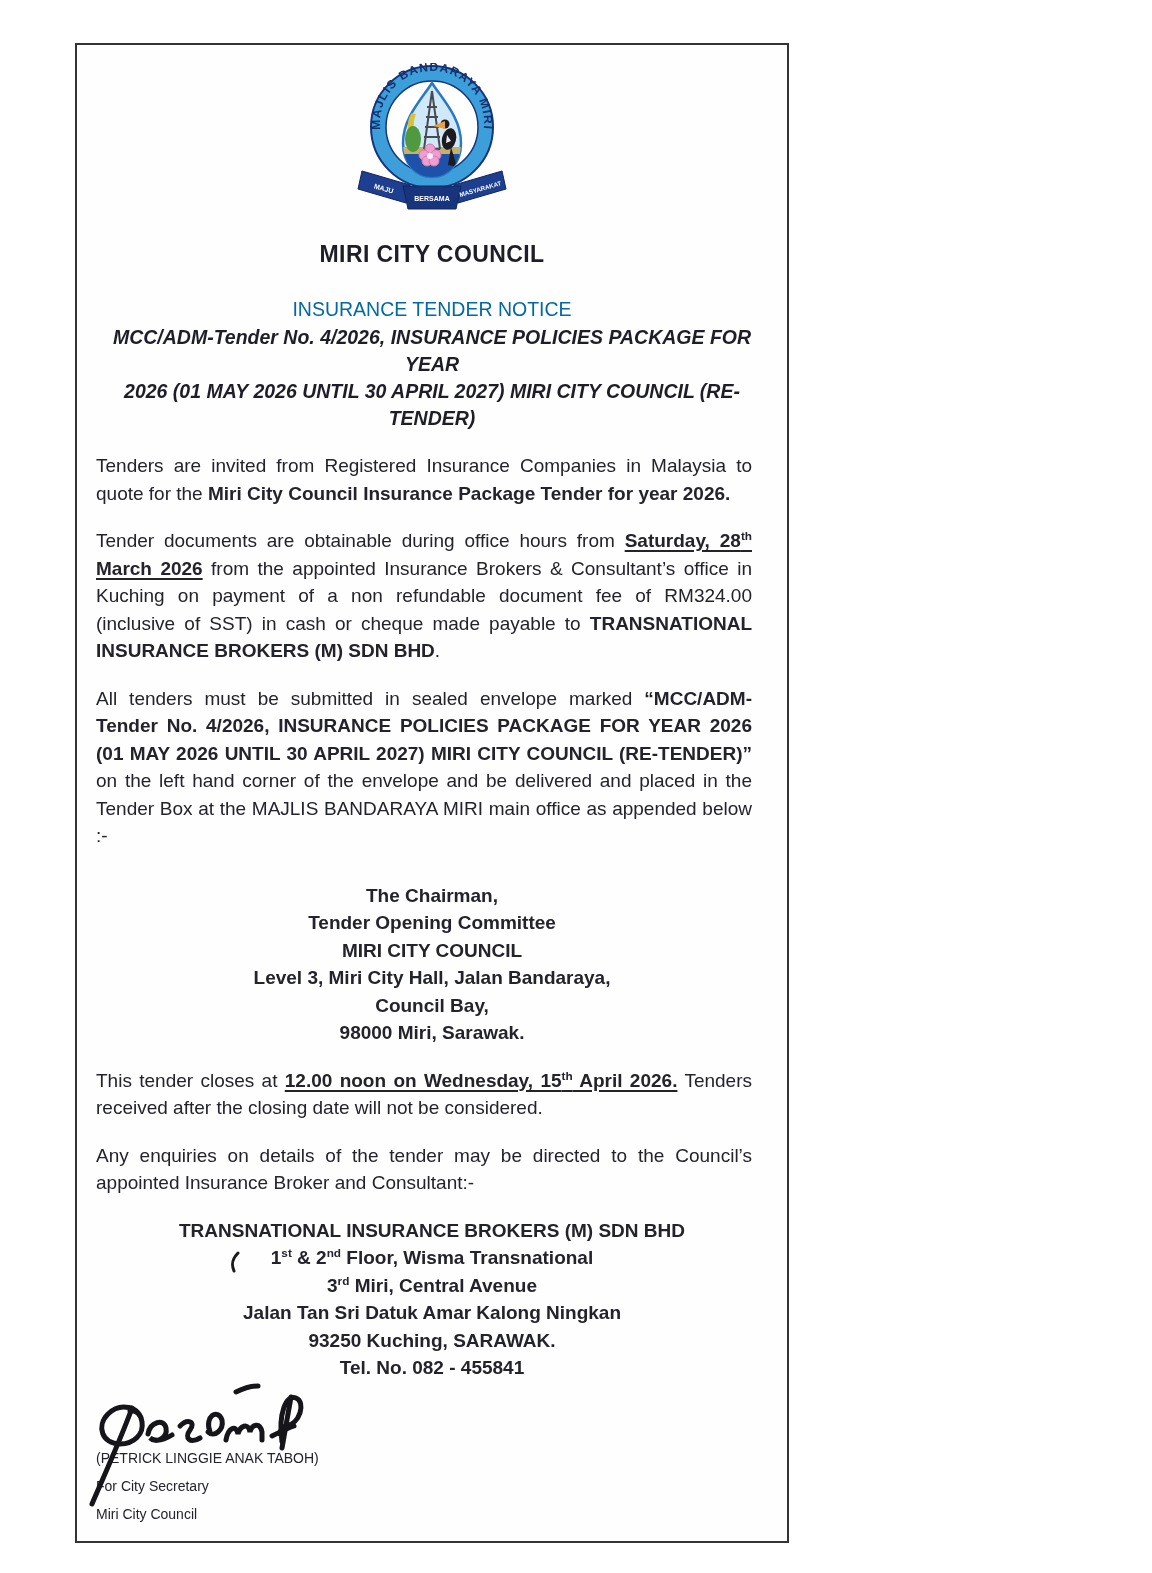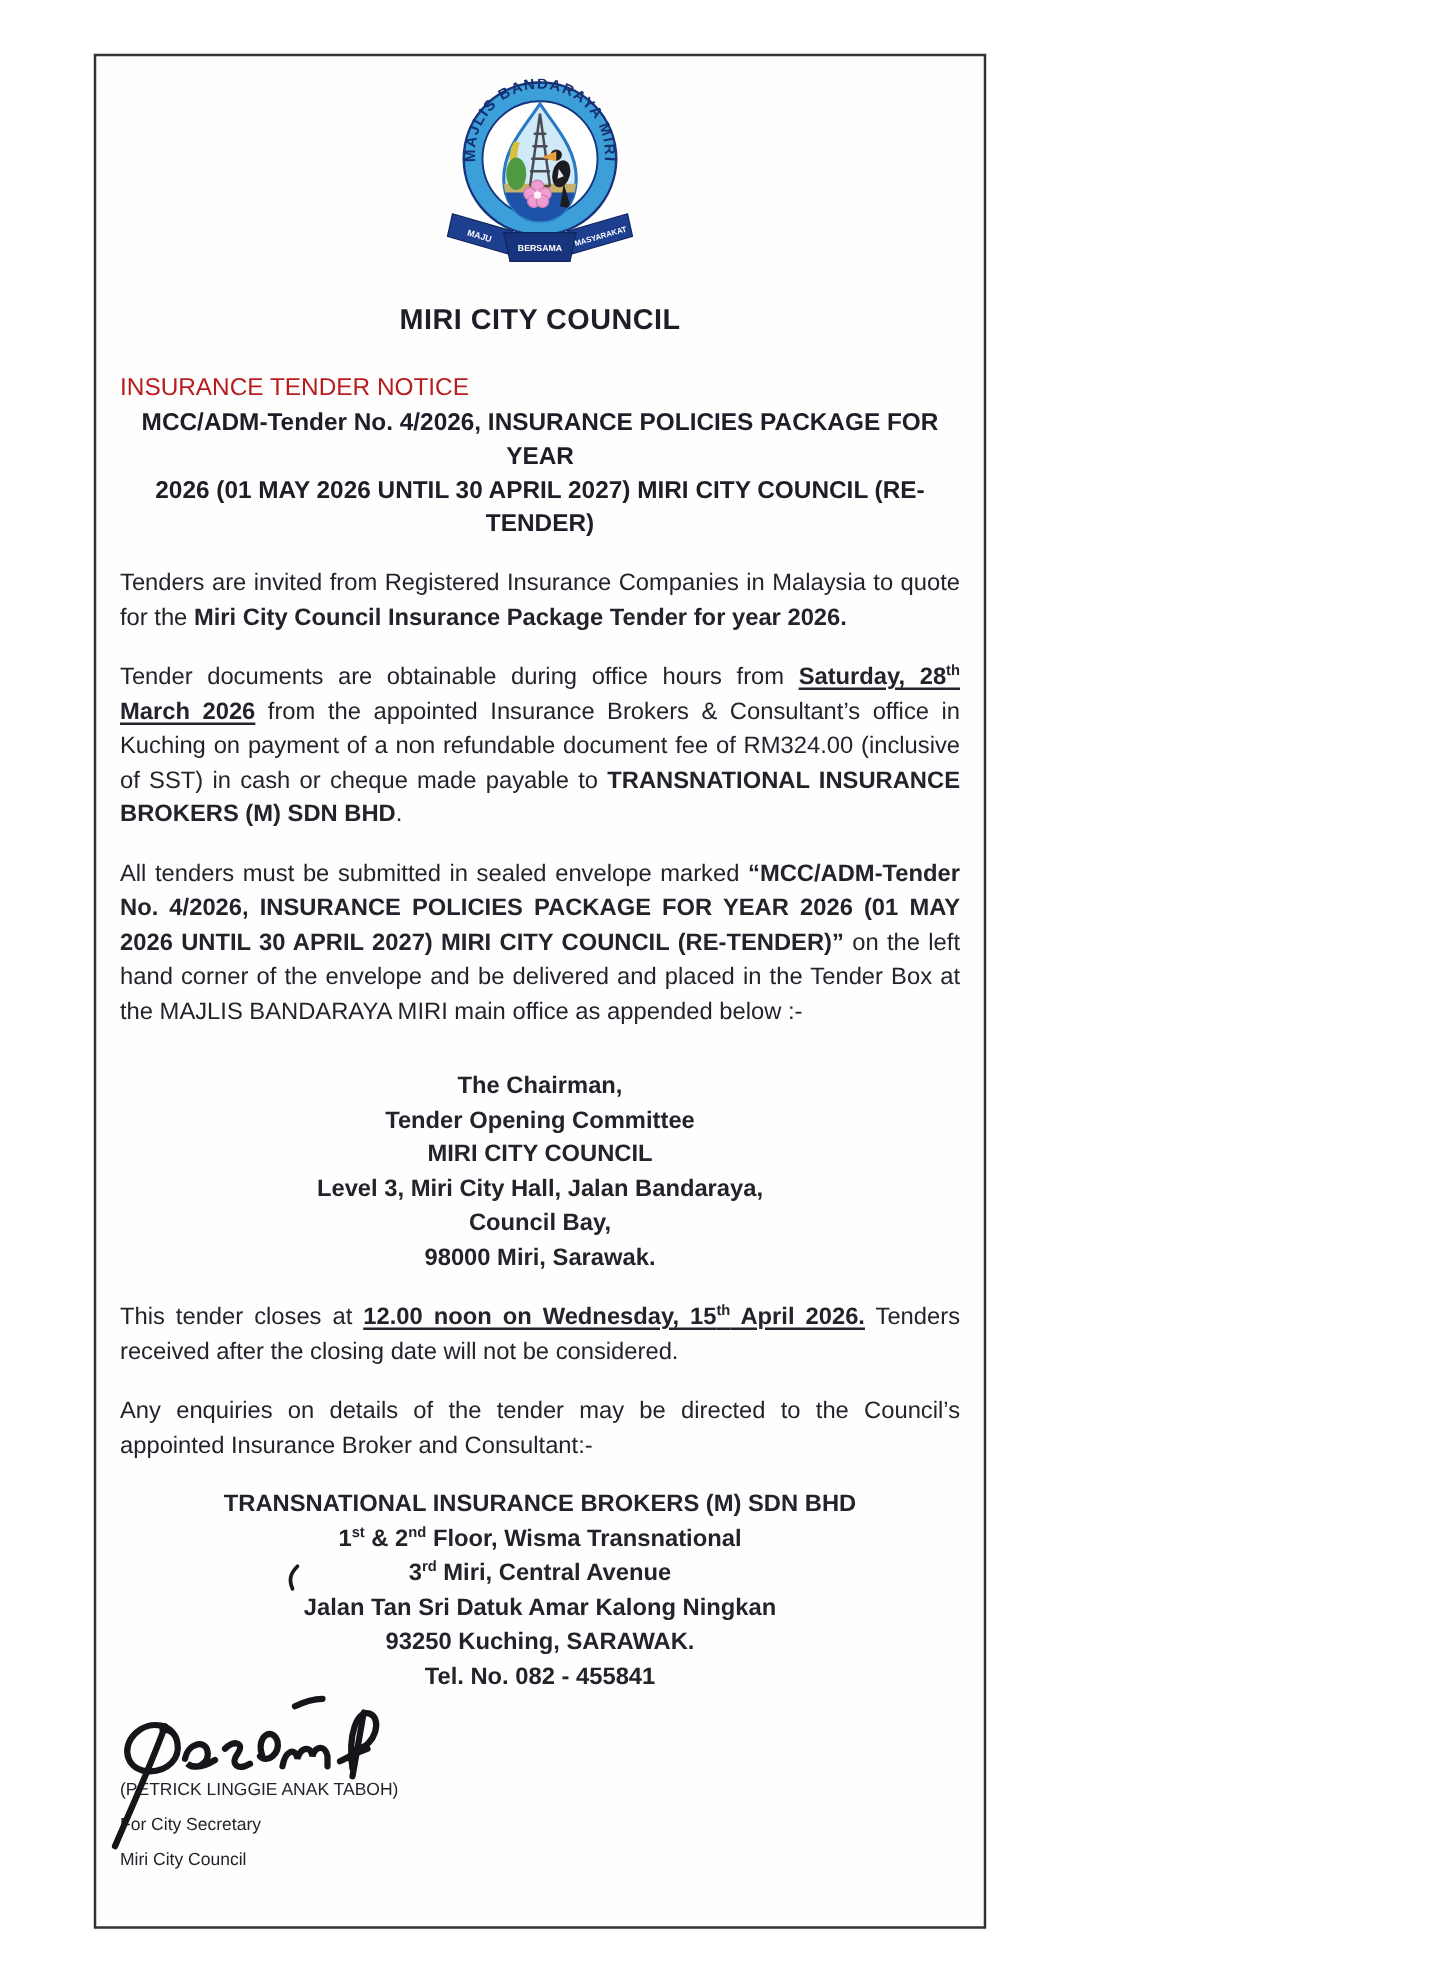--- a/index.html
+++ b/index.html
@@ -2,23 +2,23 @@
 <html><head>
 <meta charset="utf-8">
 <style>
   html,body{margin:0;padding:0;background:#ffffff;}
   .page{position:relative;width:1152px;height:1573px;background:#ffffff;overflow:hidden;
         font-family:"Liberation Sans",sans-serif;color:#23232b;}
   .doc{position:absolute;left:75px;top:43px;width:714px;height:1500px;box-sizing:border-box;
        border:2px solid #343438;background:#fefefe;padding:0 19px;}
   .logo-wrap{margin-top:18px;text-align:center;}
   .org-name{margin-top:22px;text-align:center;font-weight:bold;font-size:23px;letter-spacing:.4px;color:#1e1e28;}
-  .notice-title{margin-top:30px;font-size:19.5px;color:#b91c1c;}
-  .tender-title{margin-top:3px;text-align:center;font-weight:bold;font-size:19.5px;line-height:27px;color:#1e1e28;}
-  .para{margin:20px 0 0 0;font-size:19px;line-height:27.5px;text-align:justify;}
+  .notice-title{margin-top:30px;text-align:center;font-size:19.5px;color:#0369a1;}
+  .tender-title{margin-top:3px;text-align:center;font-weight:bold;font-size:19.5px;line-height:27px;color:#1e1e28;font-style:italic;}
+  .para{margin:20px 16px 0 0;font-size:19px;line-height:27.5px;text-align:justify;}
   .b{font-weight:bold;}
   .u{text-decoration:underline;text-decoration-thickness:2px;text-underline-offset:3px;}
   sup{font-size:.62em;vertical-align:super;line-height:0;}
   .addr{margin-top:32px;text-align:center;font-weight:bold;font-size:19px;line-height:27.5px;}
   .broker{margin-top:20px;text-align:center;font-weight:bold;font-size:19px;line-height:27.5px;}
   .stray{position:absolute;left:150px;top:1206px;}
   .sig-block{position:relative;margin-top:6px;padding-top:56px;font-weight:normal;font-size:14px;line-height:28px;}
   .sig-svg{position:absolute;left:-10px;top:-12px;pointer-events:none;}
 </style>
 </head>

